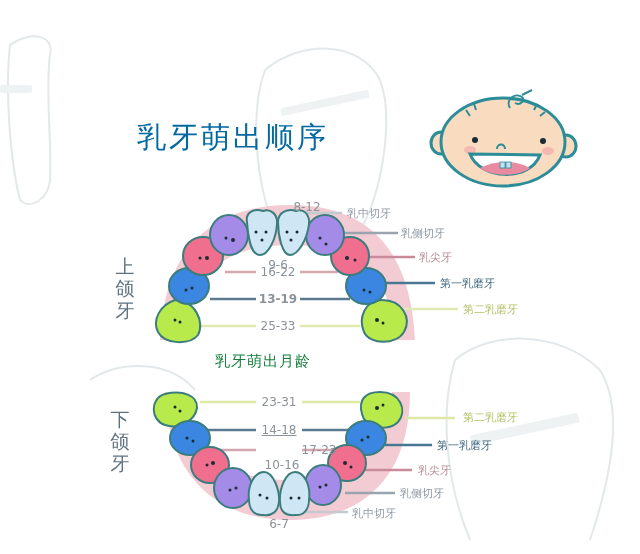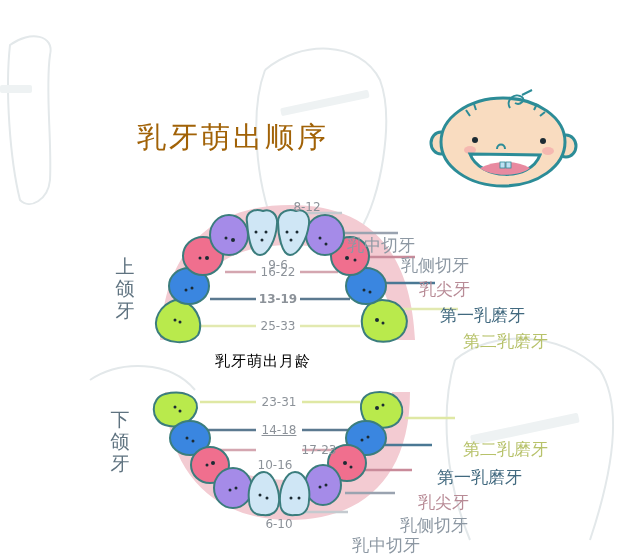--- a/index.html
+++ b/index.html
@@ -3,40 +3,39 @@
 <meta charset="utf-8">
 <style>
   html, body { margin: 0; padding: 0; background: #ffffff; }
   #root {
     position: relative; width: 640px; height: 554px; overflow: hidden;
     background: #ffffff;
     font-family: "DejaVu Sans", sans-serif;
   }
   .title {
     position: absolute; left: 137px; top: 118px;
-    font-size: 29px; letter-spacing: 3px; color: #a16207;
+    font-size: 29px; letter-spacing: 3px; color: #0369a1;
     font-family: "DejaVu Sans", sans-serif;
   }
   .jaw-label {
     position: absolute; width: 24px; font-size: 19px; line-height: 22px;
     color: #5f7380; text-align: center;
   }
   .age {
     position: absolute; font-size: 12px; color: #8c9299;
     background: transparent; transform: translateX(-50%);
     font-family: "DejaVu Sans", sans-serif; white-space: nowrap;
   }
   .tname {
-    position: absolute; font-size: 17px; white-space: nowrap;
+    position: absolute; font-size: 11px; white-space: nowrap;
     font-family: Liberation Mono, monospace;
-    margin-top: 28px;
   }
   .subtitle {
     position: absolute; left: 215px; top: 352px; font-size: 15px;
-    color: #000000; letter-spacing: 1px;
+    color: #15803d; letter-spacing: 1px;
   }
   svg { position: absolute; left: 0; top: 0; }
 </style>
 </head>
 <body>
 
 <div id="root">
 
   <svg width="640" height="554">
     <g fill="none" stroke="#e3e8ea" stroke-width="2">
@@ -201,22 +200,22 @@
   <div class="tname" style="left:401px; top:226px; color:#8d98a3;">乳侧切牙</div>
   <div class="tname" style="left:419px; top:250px; color:#b88b96;">乳尖牙</div>
   <div class="tname" style="left:440px; top:276px; color:#41697f;">第一乳磨牙</div>
   <div class="tname" style="left:463px; top:302px; color:#b7c26a;">第二乳磨牙</div>
 
   <div class="subtitle">乳牙萌出月龄</div>
 
   <div class="age" style="left:279px; top:395px;">23-31</div>
   <div class="age" style="left:279px; top:423px;text-decoration:underline;">14-18</div>
   <div class="age" style="left:279px; top:443px;margin-left:40px;">17-23</div>
-  <div class="age" style="left:275px; top:458px;">10-16</div>
-  <div class="age" style="left:279px; top:517px;">6-10</div>
+  <div class="age" style="left:282px; top:458px;">10-16</div>
+  <div class="age" style="left:279px; top:517px;">6-7</div>
 
   <div class="tname" style="left:463px; top:410px; color:#b7c26a;">第二乳磨牙</div>
   <div class="tname" style="left:437px; top:438px; color:#41697f;">第一乳磨牙</div>
   <div class="tname" style="left:418px; top:463px; color:#b88b96;">乳尖牙</div>
   <div class="tname" style="left:400px; top:486px; color:#8d98a3;">乳侧切牙</div>
   <div class="tname" style="left:352px; top:506px; color:#8d98a3;">乳中切牙</div>
 
 </div>
 
 </body></html>

